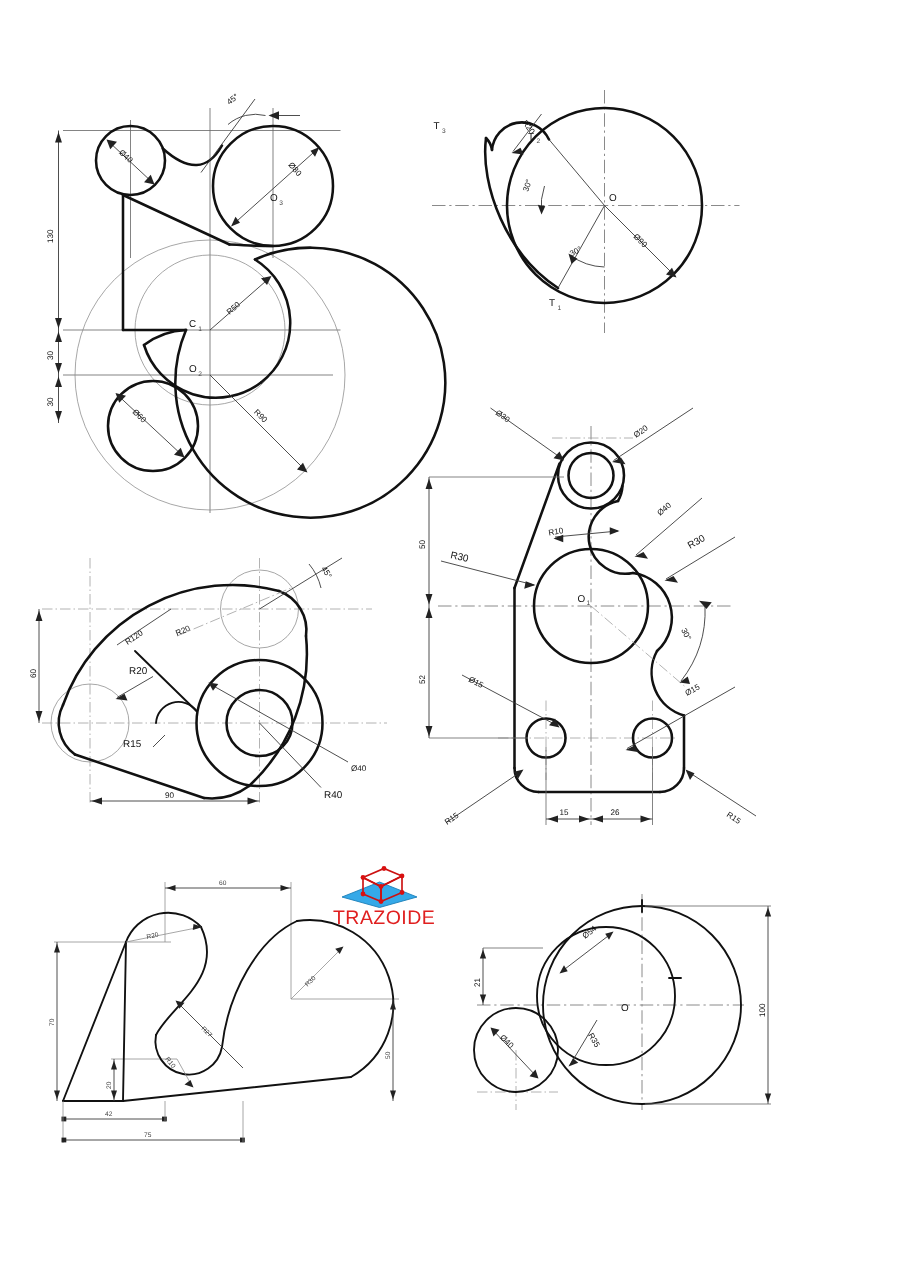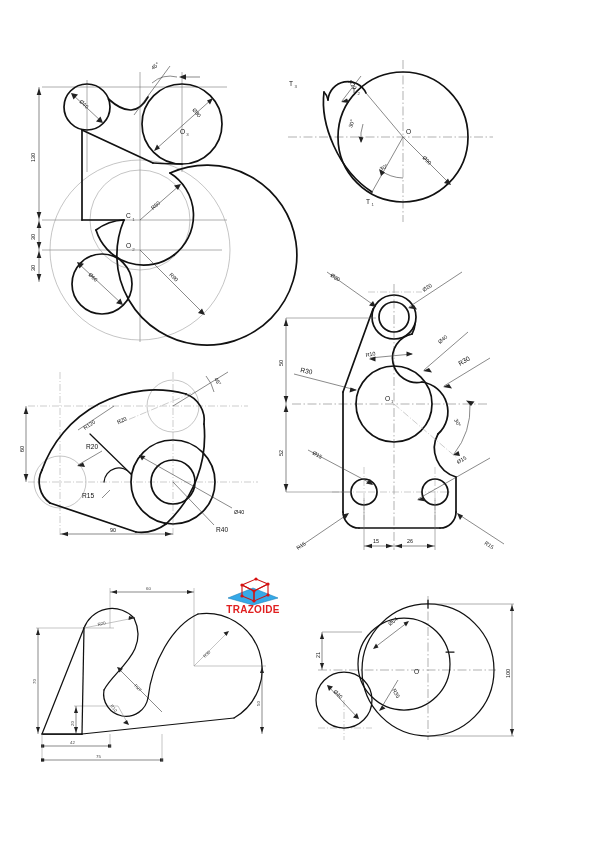--- a/index.html
+++ b/index.html
@@ -54,22 +54,22 @@
     top: 572px;
     width: 62px;
     height: 44px;
   }
   #logo-word {
     position: absolute;
     left: 0; top: 32px;
     width: 62px;
     text-align: center;
     font-family: "Liberation Sans", sans-serif;
-    font-size: 10px;
-    font-weight: bold;
+    font-size: 13px;
+    font-weight: normal;
     letter-spacing: 0.3px;
     color: #e02020;
   }
 </style>
 </head>
 <body>
 
 <div id="page">
 
   <div class="figure" style="left:22px; top:52px; width:230px; height:300px;">

